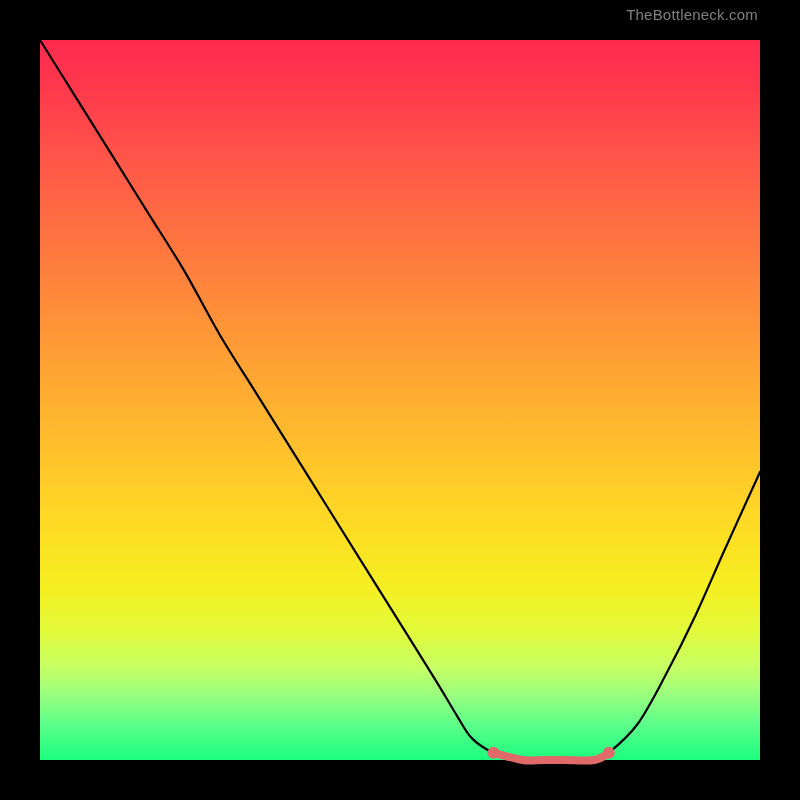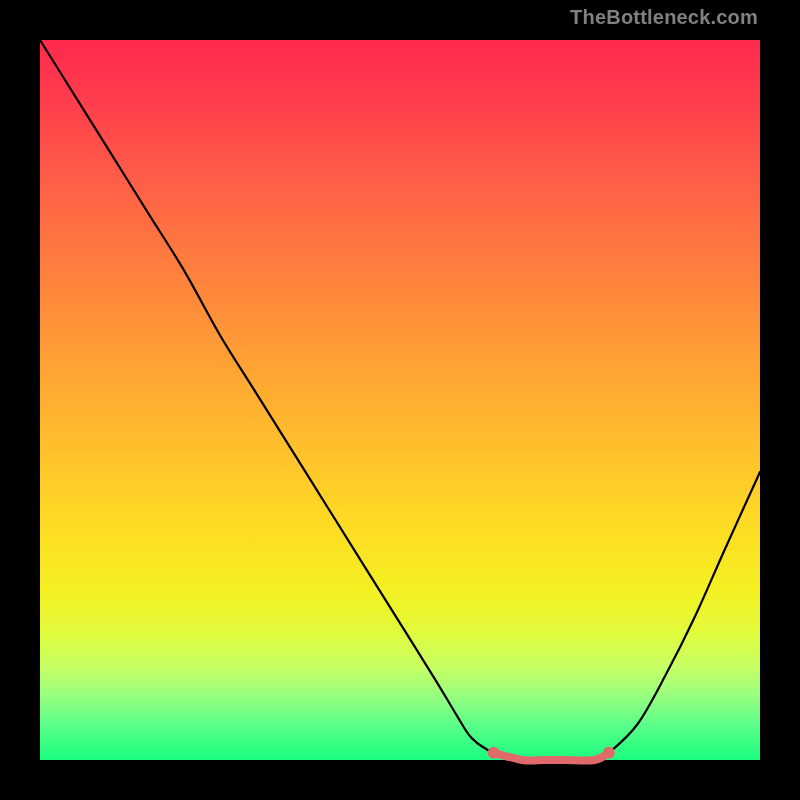--- a/index.html
+++ b/index.html
@@ -38,22 +38,22 @@
       #99ff7f 91%,
       #5dff8a 95%,
       #1bff7e 100%
     );
   }
   .watermark {
     position: absolute;
     top: 6px;
     right: 42px;
     color: #808080;
-    font-size: 20px;
-    font-weight: 700;
+    font-size: 15px;
+    font-weight: 400;
     letter-spacing: 0.2px;
   }
   svg.curves {
     position: absolute;
     left: 40px;
     top: 40px;
     width: 720px;
     height: 720px;
     overflow: visible;
   }

